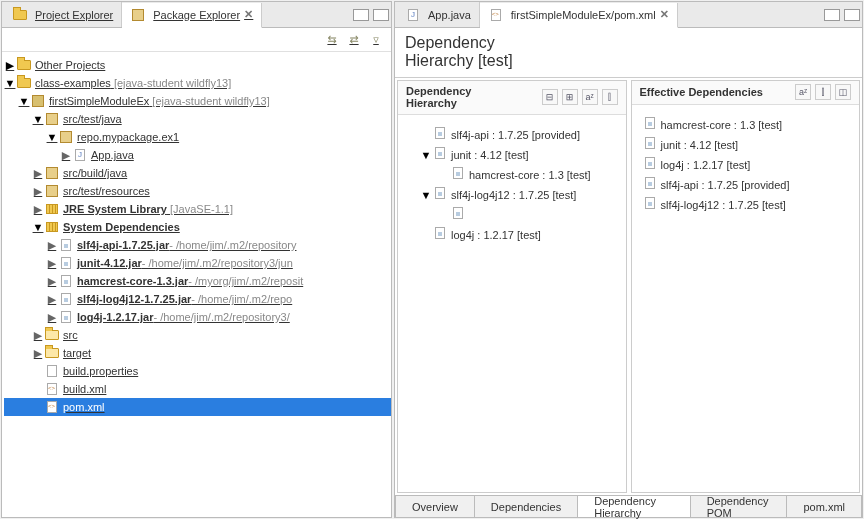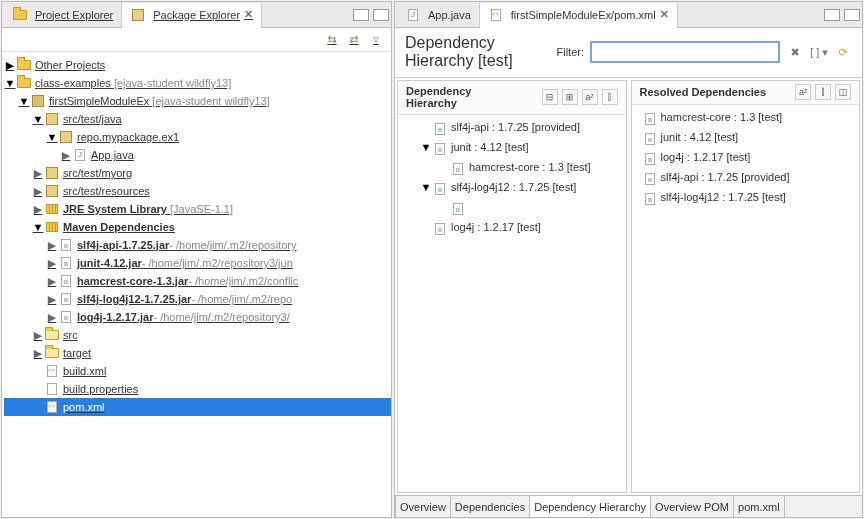--- a/index.html
+++ b/index.html
@@ -40,23 +40,23 @@
   .filter-wrap { margin-left: auto; display: flex; align-items: center; gap: 6px; }
   .filter-input { border: 2px solid #7aa7d6; width: 190px; height: 22px; padding: 0 4px; outline: none; }
   .hbtn { width: 18px; height: 18px; display: inline-flex; align-items: center; justify-content: center; color: #777; }
   .panels { flex: 1; display: flex; overflow: hidden; }
   .sub-panel { flex: 1; display: flex; flex-direction: column; border: 1px solid #ccc; margin: 2px; }
   .sub-header { display: flex; align-items: center; height: 24px; padding: 0 8px; border-bottom: 1px solid #ddd; background: #fafafa; }
   .sub-header .title { font-weight: bold; color: #333; white-space: pre-line; line-height: 1.1; }
   .sub-header .actions { margin-left: auto; display: flex; gap: 4px; }
   .act { width: 16px; height: 16px; border: 1px solid #ccc; background: #f8f8f8; display: inline-flex; align-items: center; justify-content: center; font-size: 9px; color: #556; }
   .dep-tree { flex: 1; overflow: auto; padding: 6px 4px; }
-  .dep-row { display: flex; align-items: flex-start; height: 20px; white-space: nowrap; color: #333; }
+  .dep-row { display: flex; align-items: flex-end; height: 20px; white-space: nowrap; color: #333; }
   .bottom-tabs { display: flex; height: 22px; border-top: 1px solid #bbb; background: #f0f0f0; }
-  .btab { padding: 0 4px; display: flex; align-items: center; border-right: 1px solid #bbb; cursor: pointer; }
+  .btab { padding: 0 16px; display: flex; align-items: center; border-right: 1px solid #bbb; cursor: pointer; }
   .btab.active { background: #fff; }
   .btab.first { border-left: 1px solid #bbb; }
 </style>
 </head>
 <body>
 
 <div class="pane left-pane">
   <div class="tab-bar">
     <div class="tab">
       <span class="ico">
@@ -121,42 +121,42 @@
         <span class="ico">
           <span class="jfile"></span>
         </span>
       <span>App.java</span>
     </div>
     <div class="tree-row" style="padding-left:28px">
       <span class="tw">▶</span>
         <span class="ico">
           <span class="pkg"></span>
         </span>
-      <span>src/test/myorg</span>
+      <span>src/build/java</span>
     </div>
     <div class="tree-row" style="padding-left:28px">
       <span class="tw">▶</span>
         <span class="ico">
           <span class="pkg"></span>
         </span>
       <span>src/test/resources</span>
     </div>
     <div class="tree-row" style="padding-left:28px">
       <span class="tw">▶</span><span class="ico">
           <span class="lib"></span>
         </span>
       <span class="bold">JRE System Library</span>&nbsp;
       <span class="info">[JavaSE-1.1]</span>
     </div>
     <div class="tree-row" style="padding-left:28px">
       <span class="tw b">▼</span>
         <span class="ico">
           <span class="lib"></span>
         </span>
-      <span class="bold">Maven Dependencies</span>
+      <span class="bold">System Dependencies</span>
     </div>
     <div class="tree-row" style="padding-left:42px">
       <span class="tw">▶</span>
         <span class="ico">
           <span class="jar"></span>
         </span>
       <span class="bold">slf4j-api-1.7.25.jar</span>
       <span class="info"> - /home/jim/.m2/repository</span>
     </div>
     <div class="tree-row" style="padding-left:42px">
@@ -166,21 +166,21 @@
         </span>
       <span class="bold">junit-4.12.jar</span>
       <span class="info"> - /home/jim/.m2/repository3/jun</span>
     </div>
     <div class="tree-row" style="padding-left:42px">
       <span class="tw">▶</span>
         <span class="ico">
           <span class="jar"></span>
         </span>
       <span class="bold">hamcrest-core-1.3.jar</span>
-      <span class="info"> - /home/jim/.m2/conflic</span>
+      <span class="info"> - /myorg/jim/.m2/reposit</span>
     </div>
     <div class="tree-row" style="padding-left:42px">
       <span class="tw">▶</span>
         <span class="ico">
           <span class="jar"></span>
         </span>
       <span class="bold">slf4j-log4j12-1.7.25.jar</span>
       <span class="info"> - /home/jim/.m2/repo</span>
     </div>
     <div class="tree-row" style="padding-left:42px">
@@ -200,29 +200,29 @@
     </div>
     <div class="tree-row" style="padding-left:28px">
       <span class="tw">▶</span>
         <span class="ico">
           <span class="folder src"></span>
         </span>
       <span>target</span>
     </div>
     <div class="tree-row" style="padding-left:40px">
       <span class="ico">
+          <span class="pfile"></span>
+        </span>
+      <span>build.properties</span>
+    </div>
+    <div class="tree-row" style="padding-left:40px">
+      <span class="ico">
           <span class="xfile"></span>
         </span>
       <span>build.xml</span>
-    </div>
-    <div class="tree-row" style="padding-left:40px">
-      <span class="ico">
-          <span class="pfile"></span>
-        </span>
-      <span>build.properties</span>
     </div>
     <div class="tree-row selected" style="padding-left:40px">
       <span class="ico">
           <span class="xfile"></span>
         </span>
       <span>pom.xml</span>
     </div>
   </div>
 </div>
 
@@ -242,27 +242,20 @@
       <span class="close">✕</span>
     </div>
     <div class="tab-spacer"></div>
     <div class="min-btn"></div>
     <div class="max-btn"></div>
   </div>
 
   <div class="header-area">
     <div class="header-title" style="white-space:pre-line">Dependency
 Hierarchy [test]</div>
-    <div class="filter-wrap">
-      <span>Filter:</span>
-      <input class="filter-input" value="" style="">
-      <span class="hbtn">✖</span>
-      <span class="hbtn">[ ] ▾</span>
-      <span class="hbtn" style="color:#d9a400">⟳</span>
-    </div>
   </div>
 
   <div class="panels">
     <div class="sub-panel">
       <div class="sub-header" style="height:34px">
         <span class="title" style="white-space:pre-line">Dependency
 Hierarchy</span>
         <span class="actions">
           <span class="act">⊟</span>
           <span class="act">⊞</span>
@@ -309,21 +302,21 @@
             <span class="tw b"></span>
             <span class="ico">
               <span class="jar"></span>
             </span>
             <span>log4j : 1.2.17 [test]</span>
           </div>
         </div>
     </div>
     <div class="sub-panel">
       <div class="sub-header">
-        <span class="title">Resolved Dependencies</span>
+        <span class="title">Effective Dependencies</span>
         <span class="actions">
           <span class="act">aᶻ</span>
           <span class="act">⫿</span>
           <span class="act">◫</span>
         </span>
       </div>
       <div class="dep-tree" id="resolved-list">
           <div class="dep-row" style="padding-left: 6px;">
             <span class="ico">
               <span class="jar"></span>
@@ -362,19 +355,19 @@
     <div class="btab first">
         <span>Overview</span>
       </div>
     <div class="btab">
         <span>Dependencies</span>
       </div>
     <div class="btab active">
         <span>Dependency Hierarchy</span>
       </div>
     <div class="btab">
-        <span>Overview POM</span>
+        <span>Dependency POM</span>
       </div>
     <div class="btab">
         <span>pom.xml</span>
       </div>
   </div>
 </div>
 
 </body></html>

